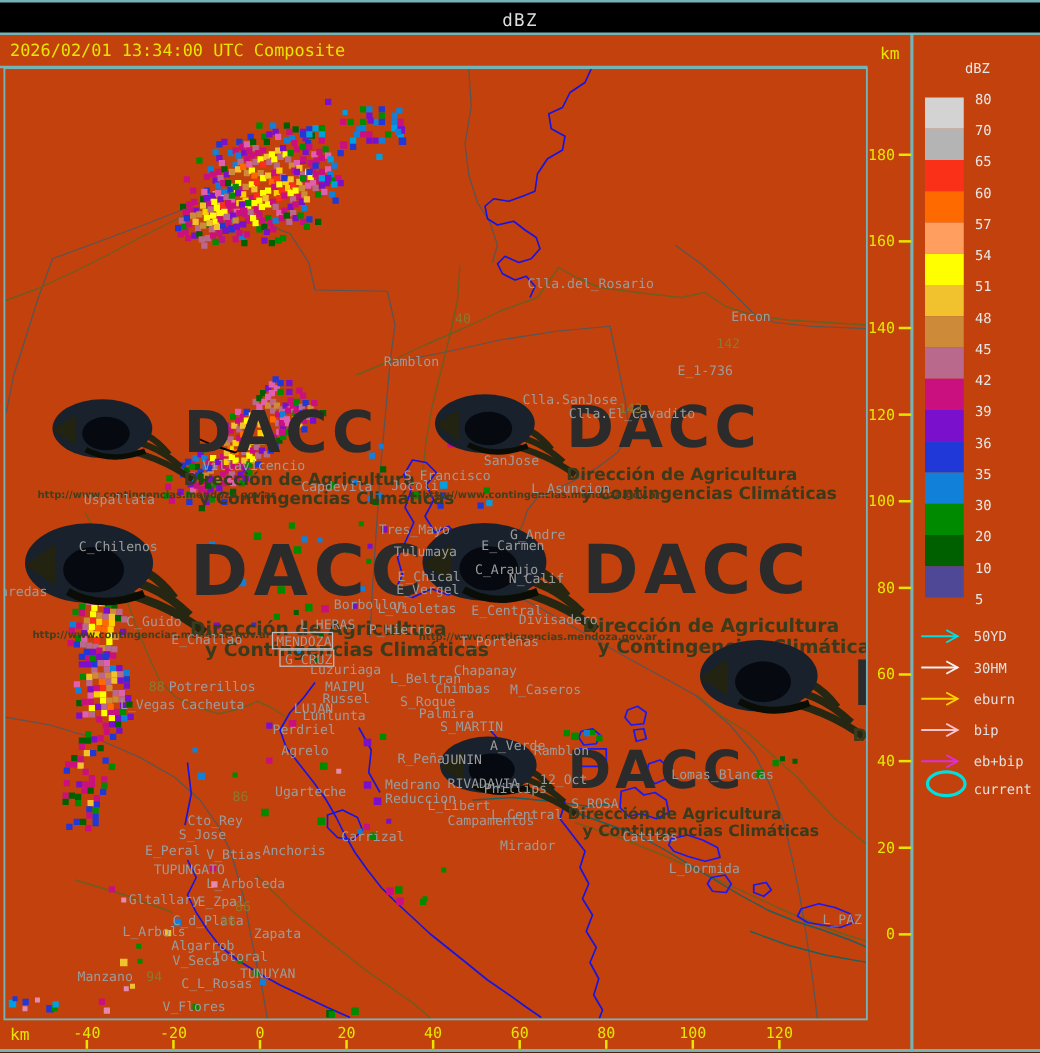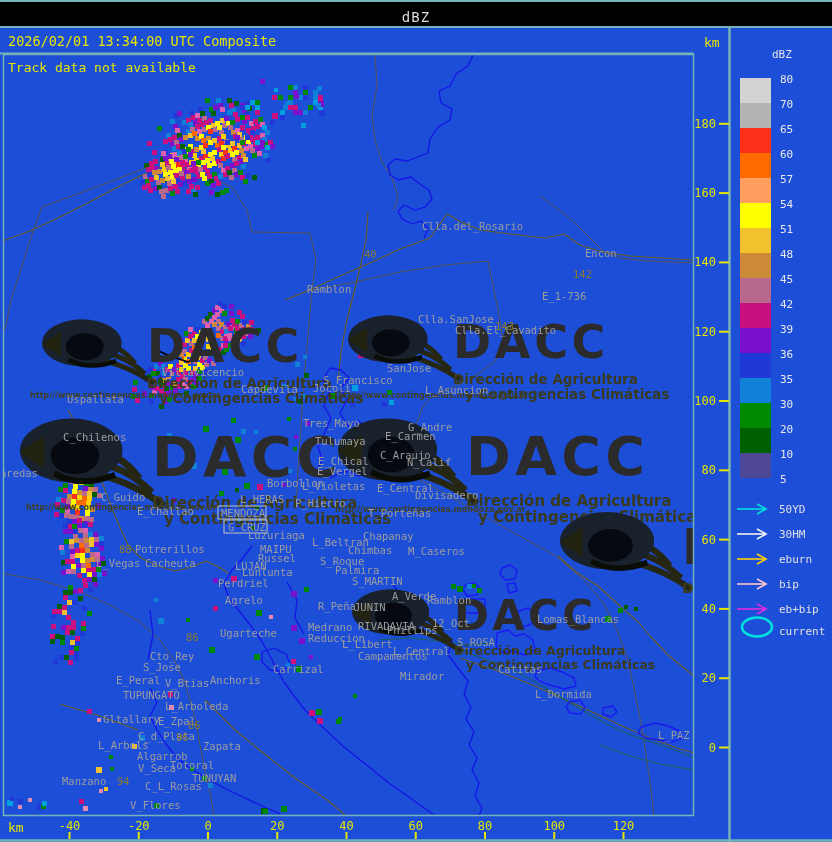--- a/index.html
+++ b/index.html
@@ -1,34 +1,33 @@
 <!DOCTYPE html>
 <html><head>
 <meta charset="utf-8">
 <style>
   html,body{margin:0;padding:0;background:#000;}
-  .screen{position:relative;width:832px;height:842px;background:#1d4ed8;overflow:hidden;
+  .screen{position:relative;width:832px;height:842px;background:#c2410c;overflow:hidden;
           font-family:"DejaVu Sans Mono",monospace;}
   .titlebar{position:absolute;left:0;top:0;width:832px;height:28px;background:#000;
             border-top:2px solid #74b4b8;border-bottom:2px solid #74b4b8;box-sizing:border-box;}
   .titletext{position:absolute;left:0;top:7px;width:832px;text-align:center;
              color:#dcdcdc;font-size:14px;letter-spacing:1px;}
   .timestamp{position:absolute;left:8px;top:33px;color:#e6e600;font-size:13.5px;white-space:pre;}
   .status{position:absolute;left:8px;top:60px;color:#e6e600;font-size:13px;white-space:pre;z-index:5;}
   svg{position:absolute;left:0;top:0;}
 </style>
 </head>
 <body>
 
 <div class="screen">
   <div class="titlebar">
     <div class="titletext">dBZ</div>
   </div>
   <div class="timestamp">2026/02/01 13:34:00 UTC Composite</div>
-  <div class="status">Track data not available</div>
   <svg id="ov" width="832" height="842" viewBox="0 0 832 842">
       <defs>
         <clipPath id="mapclip">
           <rect x="4" y="55" width="689" height="760"></rect>
         </clipPath>
       </defs>
       <g clip-path="url(#mapclip)">
         <g>
           <path d="M 42 207 L80 193 L120 178 L163 161 L200 174 L232 187 L247 210 L252 232 L310 233" stroke="#565656" stroke-width="1" fill="none" stroke-linejoin="round"></path>
           <path d="M 310 233 L316 260 L312 290 L308 335 L304 380 L301 425 L298 470 L296 510" stroke="#565656" stroke-width="1" fill="none" stroke-linejoin="round"></path>

